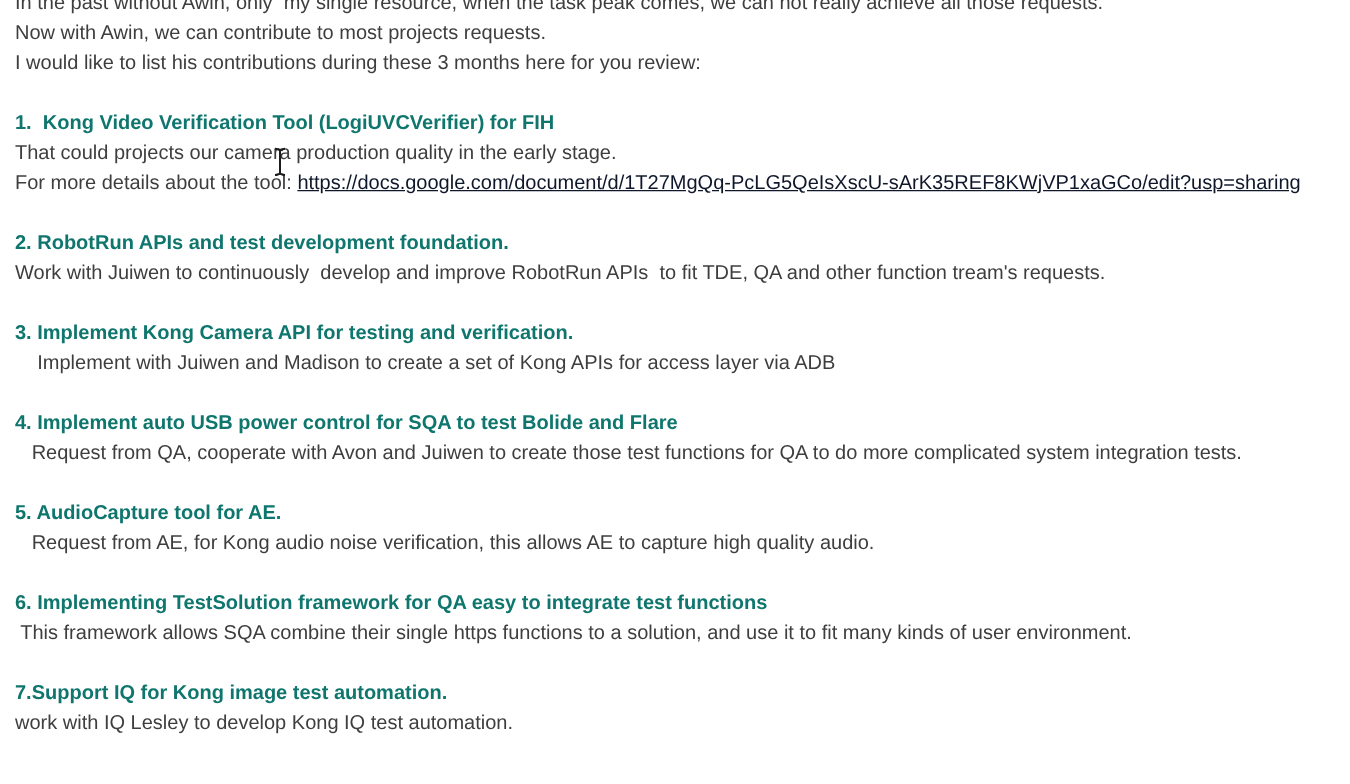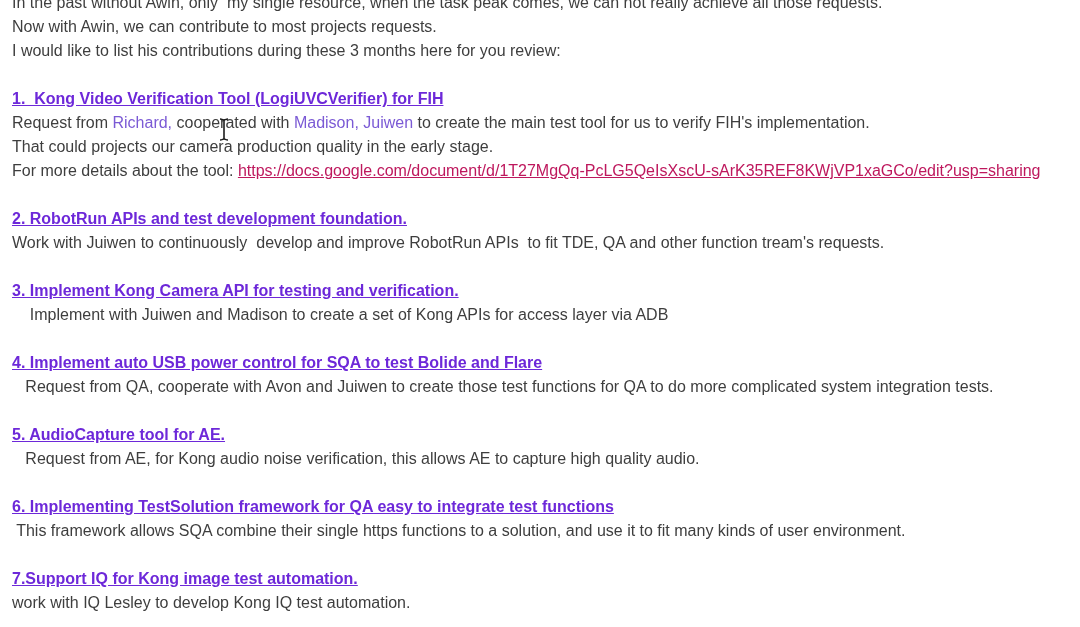--- a/index.html
+++ b/index.html
@@ -18,29 +18,28 @@
     font-size: 16px;
     color: #3e3e3e;
   }
   .line {
     height: 24px;
     line-height: 24px;
     white-space: pre;
   }
   .heading {
     font-weight: bold;
-    color: #6d28d9;
-    text-decoration: underline;
+    color: #0f766e;
   }
   .name-link {
     color: #7b5ad5;
     cursor: pointer;
   }
   .url-link {
-    color: #be185d;
+    color: #0f172a;
     text-decoration: underline;
     cursor: pointer;
   }
   .ibeam-cursor {
     position: absolute;
     left: 218px;
     top: 126px; 
     width: 12px;
     height: 25px;
     pointer-events: none;
@@ -50,21 +49,20 @@
 <body>
 
 <div class="doc">
 
   <div class="line">In the past without Awin, only  my single resource, when the task peak comes, we can not really achieve all those requests.</div>
   <div class="line">Now with Awin, we can contribute to most projects requests.</div>
   <div class="line">I would like to list his contributions during these 3 months here for you review:</div>
   <div class="line"></div>
 
   <div class="line heading">1.  Kong Video Verification Tool (LogiUVCVerifier) for FIH</div>
-  <div class="line"><span>Request from </span><span class="name-link">Richard,</span><span> cooperated with </span><span class="name-link">Madison, Juiwen</span><span> to create the main test tool for us to verify FIH's implementation.</span></div>
   <div class="line">That could projects our camera production quality in the early stage.</div>
   <div class="line"><span>For more details about the tool: </span><span class="url-link">https://docs.google.com/document/d/1T27MgQq-PcLG5QeIsXscU-sArK35REF8KWjVP1xaGCo/edit?usp=sharing</span></div>
   <div class="line"></div>
 
   <div class="line heading">2. RobotRun APIs and test development foundation.</div>
   <div class="line">Work with Juiwen to continuously  develop and improve RobotRun APIs  to fit TDE, QA and other function tream's requests.</div>
   <div class="line"></div>
 
   <div class="line heading">3. Implement Kong Camera API for testing and verification.</div>
   <div class="line">    Implement with Juiwen and Madison to create a set of Kong APIs for access layer via ADB</div>

